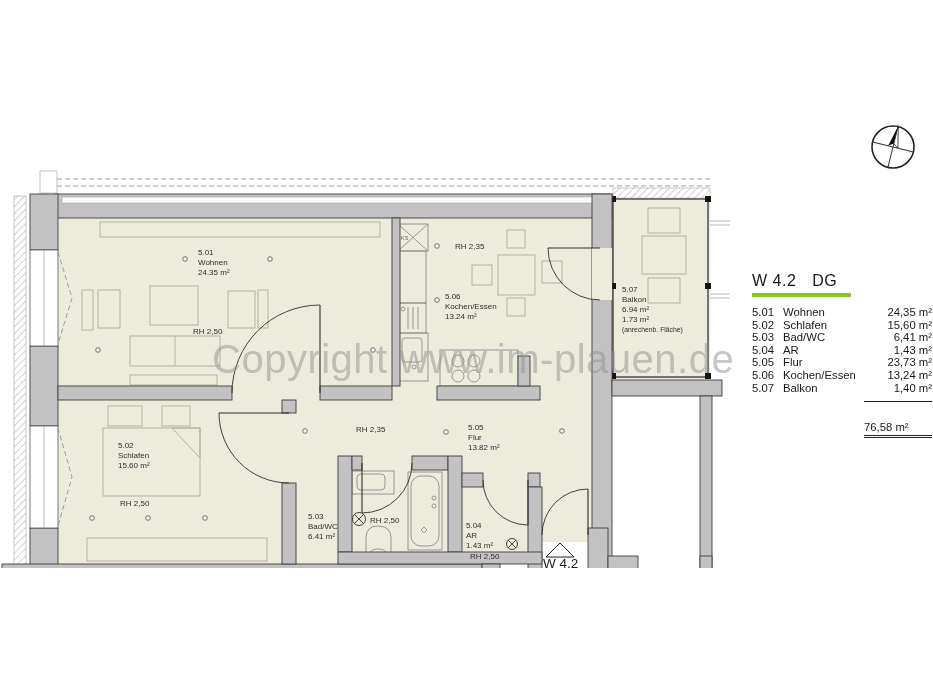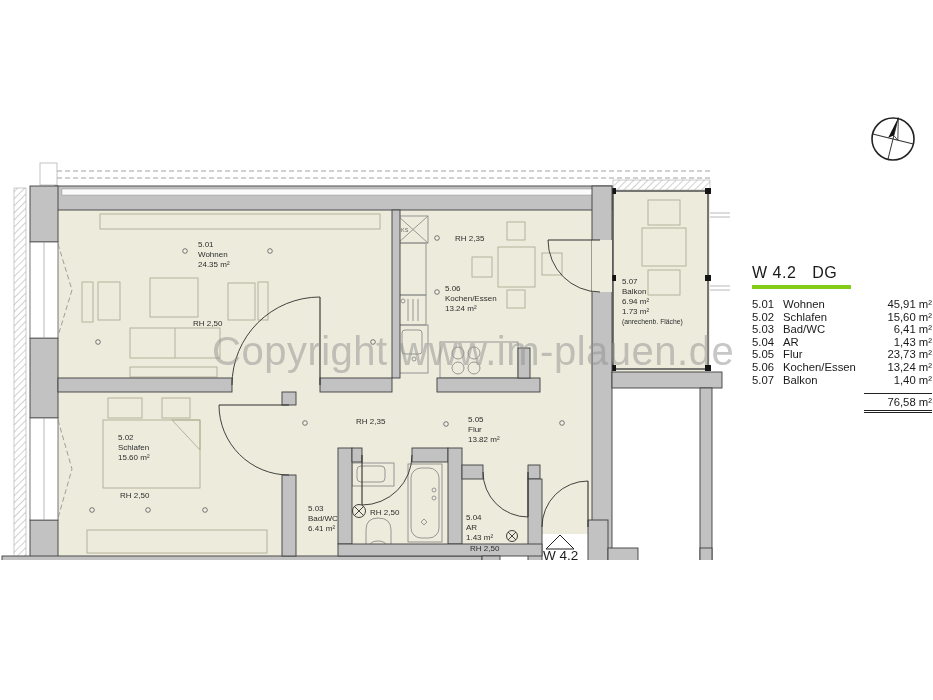--- a/index.html
+++ b/index.html
@@ -1,17 +1,17 @@
 <!DOCTYPE html>
 <html><head>
 <meta charset="utf-8">
 <style>
   html,body{margin:0;padding:0;background:#fff;}
   .stage{position:relative;width:933px;height:560px;background:#fff;overflow:hidden;
-         font-family:"Liberation Sans",sans-serif;}
+         font-family:"Liberation Sans",sans-serif;margin-top:8px;}
   .stage svg{position:absolute;left:0;top:0;}
   svg text{fill:#2e2e2e;font-family:"Liberation Sans",sans-serif;}
   .lbl{font-size:8px;}
   .lbl-sm{font-size:6.8px;}
   .ks{font-size:5.5px;fill:#666;}
   .marker{font-size:13.5px;fill:#1d1d1d;}
   .wall{fill:#c2c2c2;stroke:#3f3f3f;stroke-width:0.9;}
   .room{fill:#ecebdc;}
   .furn{fill:none;stroke:#b1ae93;stroke-width:0.9;}
   .fix{fill:none;stroke:#8d8d8d;stroke-width:0.9;}
@@ -31,22 +31,22 @@
              color:rgba(143,143,143,0.5);white-space:nowrap;z-index:5;text-align:center;}
   .legend{position:absolute;left:752px;top:264px;width:180px;color:#1a1a1a;z-index:4;}
   .legend-title{display:inline-block;font-size:16px;letter-spacing:0.5px;
                 border-bottom:4px solid #84cc16;padding:0 14px 3px 0;margin-bottom:9px;}
   .legend-title .floor{margin-left:16px;}
   .legend-row{display:flex;font-size:11.3px;line-height:12.6px;}
   .lr-num{width:31px;}
   .lr-name{flex:1;}
   .lr-area{width:62px;text-align:right;}
   .legend-total{margin-left:auto;margin-top:7px;width:68px;border-top:1.2px solid #222;
-                border-bottom:3px double #222;text-align:right;font-size:11.3px;
-                padding:2px 0 2px;}
+                border-bottom:3px double #222;font-size:11.3px;
+                padding:19px 0 2px;}
   .compass{position:absolute;left:866px;top:112px;width:54px;height:54px;z-index:4;}
 </style>
 </head>
 <body>
 
 <div class="stage">
 
 <svg width="933" height="700" viewBox="0 0 933 700">
   <defs>
     <pattern id="hatch" width="5" height="5" patternUnits="userSpaceOnUse" patternTransform="rotate(45)">
@@ -288,21 +288,21 @@
 
 <div class="watermark">Copyright www.im-plauen.de</div>
 
 <div class="legend">
   <div class="legend-title">
     <span>W 4.2</span><span class="floor">DG</span>
   </div>
   <div class="legend-row">
     <span class="lr-num">5.01</span>
     <span class="lr-name">Wohnen</span>
-    <span class="lr-area">45,91 m²</span>
+    <span class="lr-area">24,35 m²</span>
   </div>
   <div class="legend-row">
     <span class="lr-num">5.02</span>
     <span class="lr-name">Schlafen</span>
     <span class="lr-area">15,60 m²</span>
   </div>
   <div class="legend-row">
     <span class="lr-num">5.03</span>
     <span class="lr-name">Bad/WC</span>
     <span class="lr-area">6,41 m²</span>

